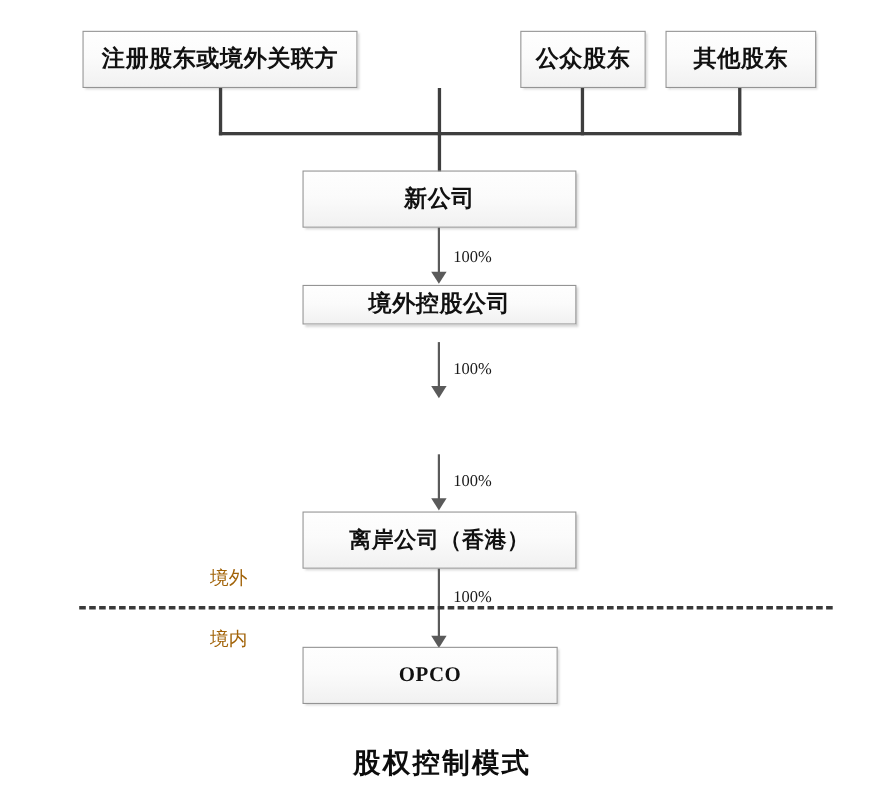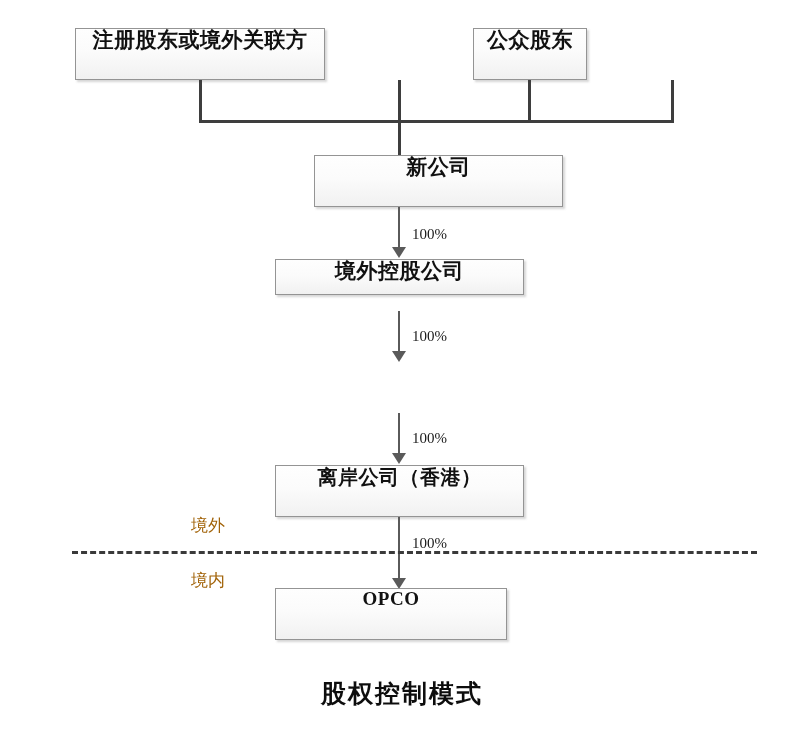--- a/index.html
+++ b/index.html
@@ -19,21 +19,21 @@
   }
 
   
   .node {
     position: absolute;
     box-sizing: border-box;
     border: 1px solid #949494;
     background: linear-gradient(to bottom, #fefefe 0%, #fbfbfb 45%, #f1f1f1 100%);
     box-shadow: 2px 2px 2px rgba(120,120,120,0.30);
     display: flex;
-    align-items: flex-start;
+    align-items: center;
     justify-content: center;
     text-align: center;
     color: #111111;
     font-weight: bold;
     line-height: 1.1;
     white-space: nowrap;
   }
   .node.cn   { font-size: 21px; letter-spacing: 0.5px; }
   .node.cn-sm{ font-size: 20px; letter-spacing: 0.5px; }
   .node.latin{ font-size: 19px; letter-spacing: 0.5px; }
@@ -105,31 +105,34 @@
 
   <div class="node cn" style="left:75px; top:28px; width:250px; height:52px;">
     <span>注册股东或境外关联方</span>
   </div>
 
 
   <div class="node cn" style="left:473px; top:28px; width:114px; height:52px;">
     <span>公众股东</span>
   </div>
 
+  <div class="node cn" style="left:605px; top:28px; width:137px; height:52px;">
+    <span>其他股东</span>
+  </div>
 
   <div class="line vline" style="left:199px; top:80px; height:43px;"></div>
   <div class="line vline" style="left:398px; top:80px; height:43px;"></div>
   <div class="line vline" style="left:528px; top:80px; height:43px;"></div>
   <div class="line vline" style="left:671px; top:80px; height:43px;"></div>
 
   <div class="line hline" style="left:199px; top:120px; width:475px;"></div>
 
   <div class="line vline" style="left:398px; top:120px; height:36px;"></div>
 
-  <div class="node cn" style="left:275px; top:155px; width:249px; height:52px;margin-left:39px;">
+  <div class="node cn" style="left:275px; top:155px; width:249px; height:52px;">
     <span>新公司</span>
   </div>
 
   <div class="stem" style="left:398px; top:207px; height:41px;"></div>
   <div class="arrowhead" style="left:392px; top:247px;"></div>
   <div class="edge-label" style="left:412px; top:226px;">100%</div>
 
   <div class="node cn" style="left:275px; top:259px; width:249px; height:36px;">
     <span>境外控股公司</span>
   </div>

